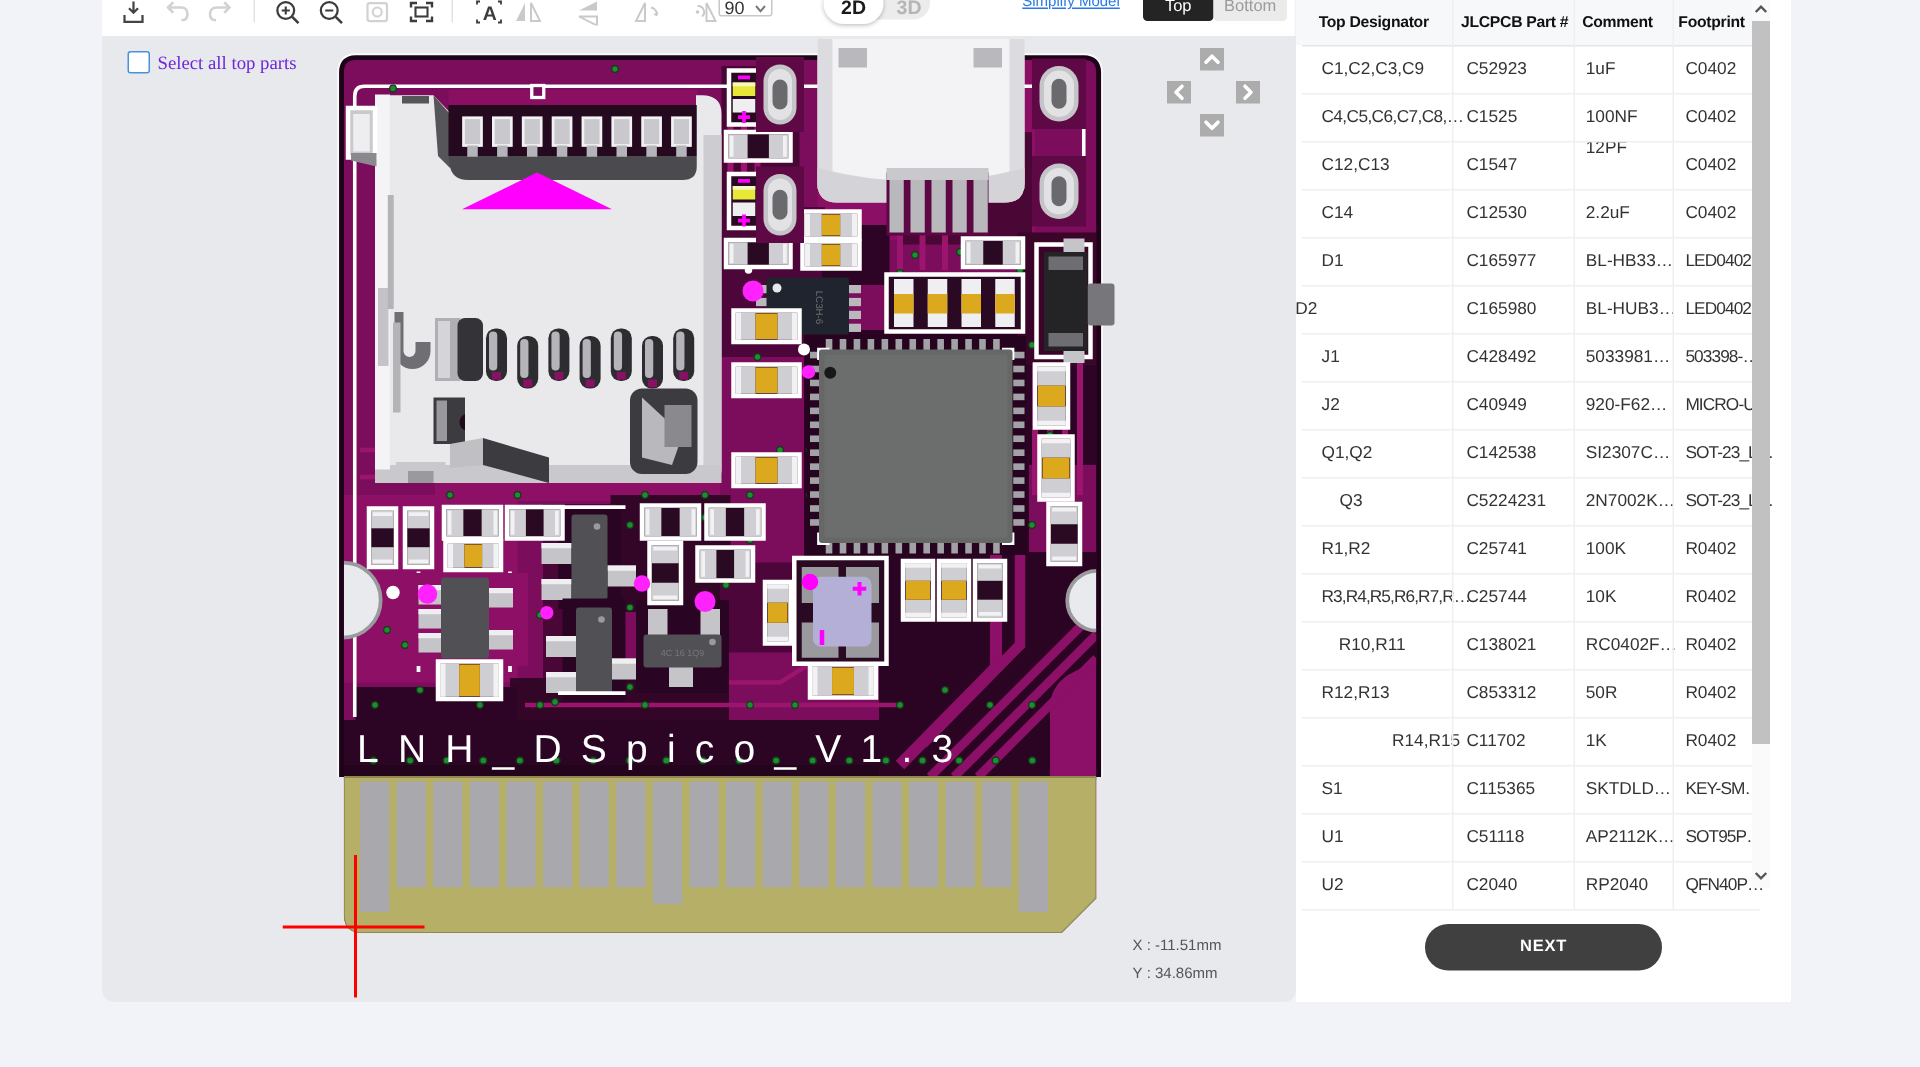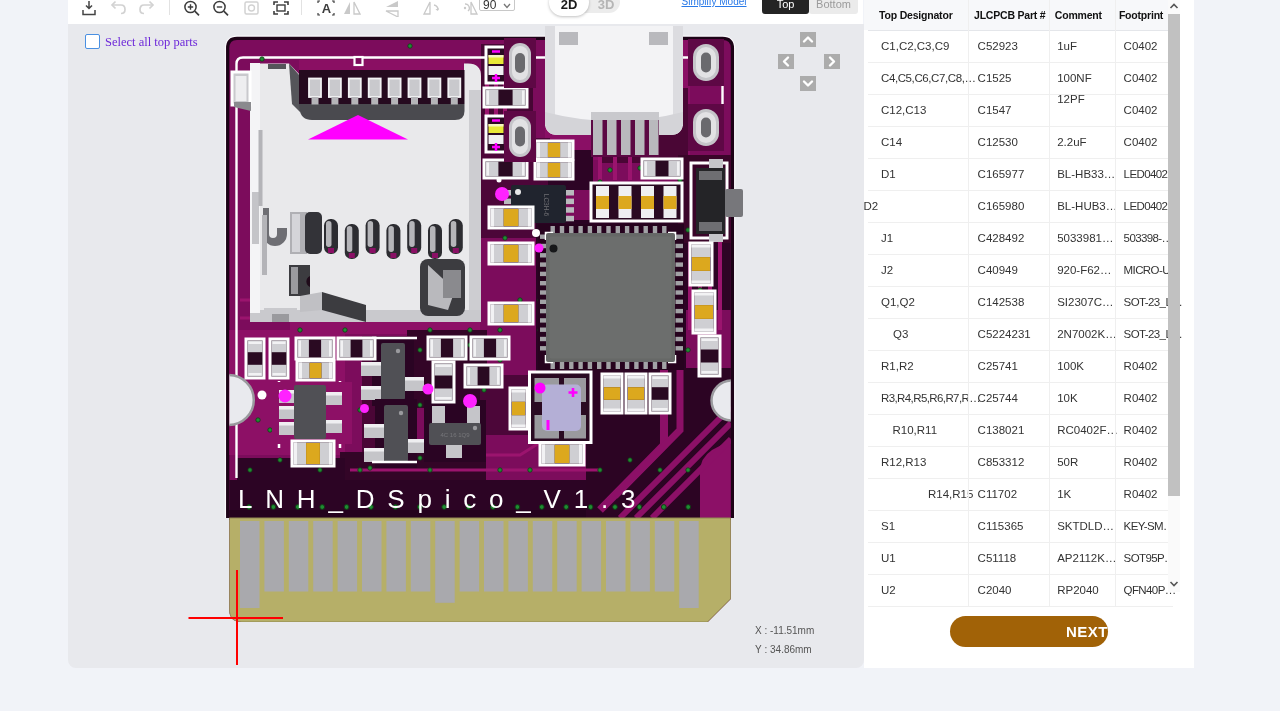--- a/index.html
+++ b/index.html
@@ -6,22 +6,22 @@
     background:#f1f3f8;font-family:"Liberation Sans",sans-serif;}
   .abs{position:absolute;}
   #toolbar{left:68px;top:0;width:795px;height:24px;background:#fff;}
   #canvas{left:68px;top:24px;width:795.5px;height:644px;background:#e8e9ed;
     border-radius:0 0 8px 8px;}
   #tablecard{left:863.5px;top:0;width:330px;height:668px;background:#fff;}
   .cell{position:absolute;font-size:11.5px;color:#333;white-space:nowrap;}
   .hcell{position:absolute;font-size:10.5px;color:#111;font-weight:bold;letter-spacing:-0.2px;white-space:nowrap;}
   .rline{position:absolute;left:4.5px;width:305px;height:1px;background:#efefef;}
   .vline{position:absolute;top:0;width:1px;height:606px;background:#efefef;}
-  #nextbtn{position:absolute;left:950px;top:616px;width:158px;height:31px;background:#a16207;
-    border-radius:16px;color:#fff;font-size:15px;font-weight:bold;text-align:right;line-height:31px;letter-spacing:0.5px;}
+  #nextbtn{position:absolute;left:950px;top:616px;width:158px;height:31px;background:#404040;
+    border-radius:16px;color:#fff;font-size:11px;font-weight:bold;text-align:center;line-height:31px;letter-spacing:0.5px;}
   .navbtn{position:absolute;width:16px;height:15px;background:#acacac;}
   #footnote{position:absolute;left:0;top:610px;width:795px;text-align:center;
     font-family:"Liberation Serif",serif;font-size:11.5px;color:#2a2a2a;}
   .coord{position:absolute;left:687px;font-size:10px;color:#555;}
 </style>
 </head>
 <body>
 <div class="abs" id="toolbar">
   <svg style="position:absolute;left:12px;top:0px;" width="18" height="17" viewBox="0 0 18 17">
       <path d="M3 10 v4.5 h12 v-4.5" stroke="#444" stroke-width="1.5" fill="none"></path>

